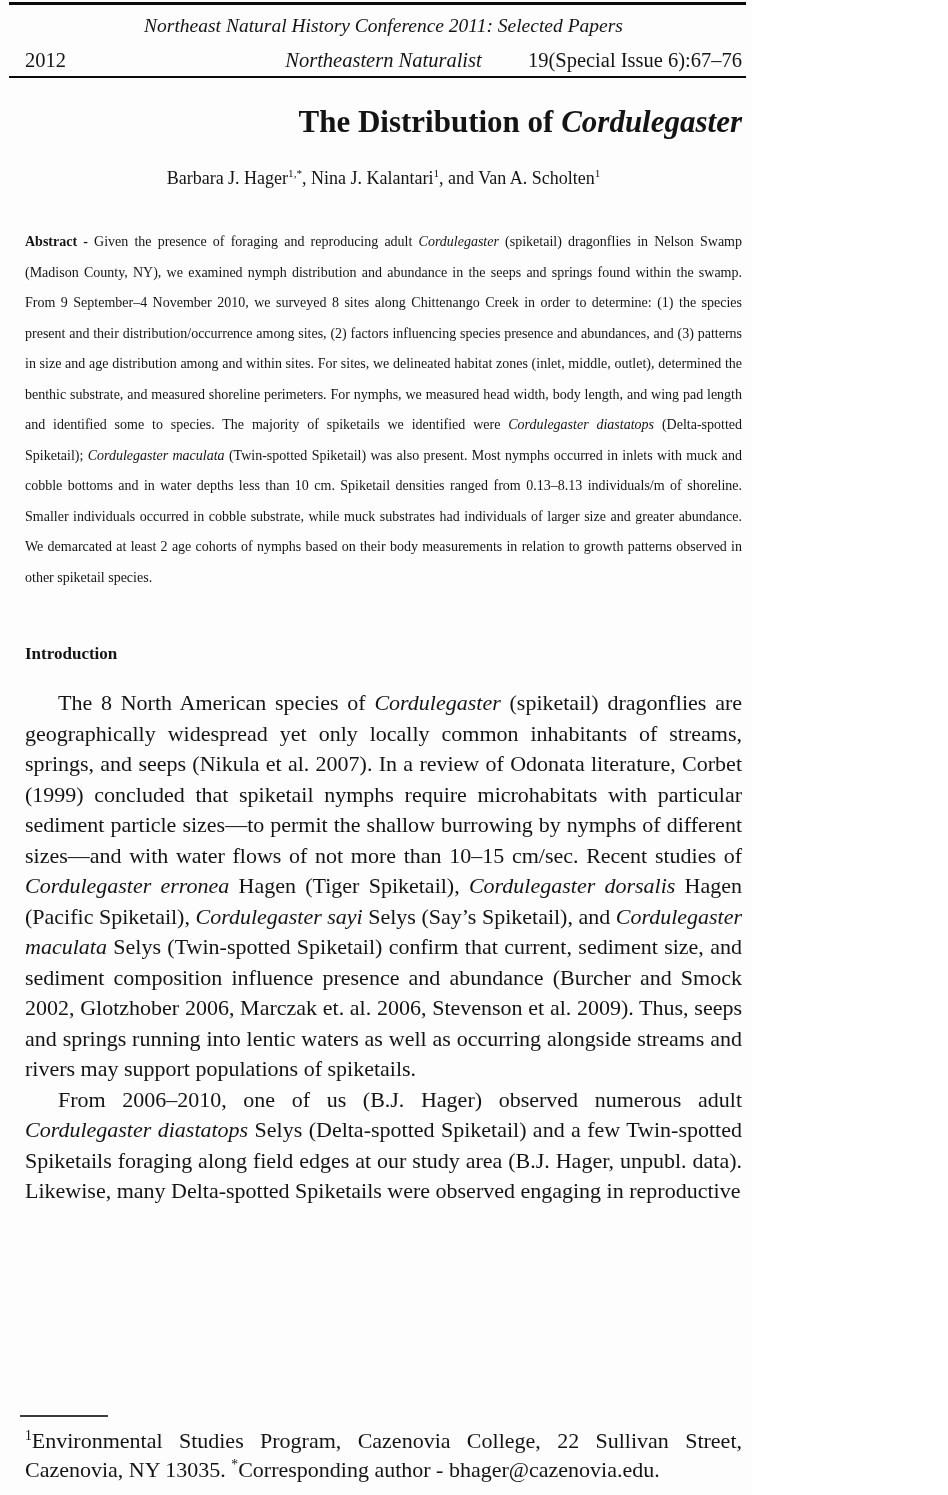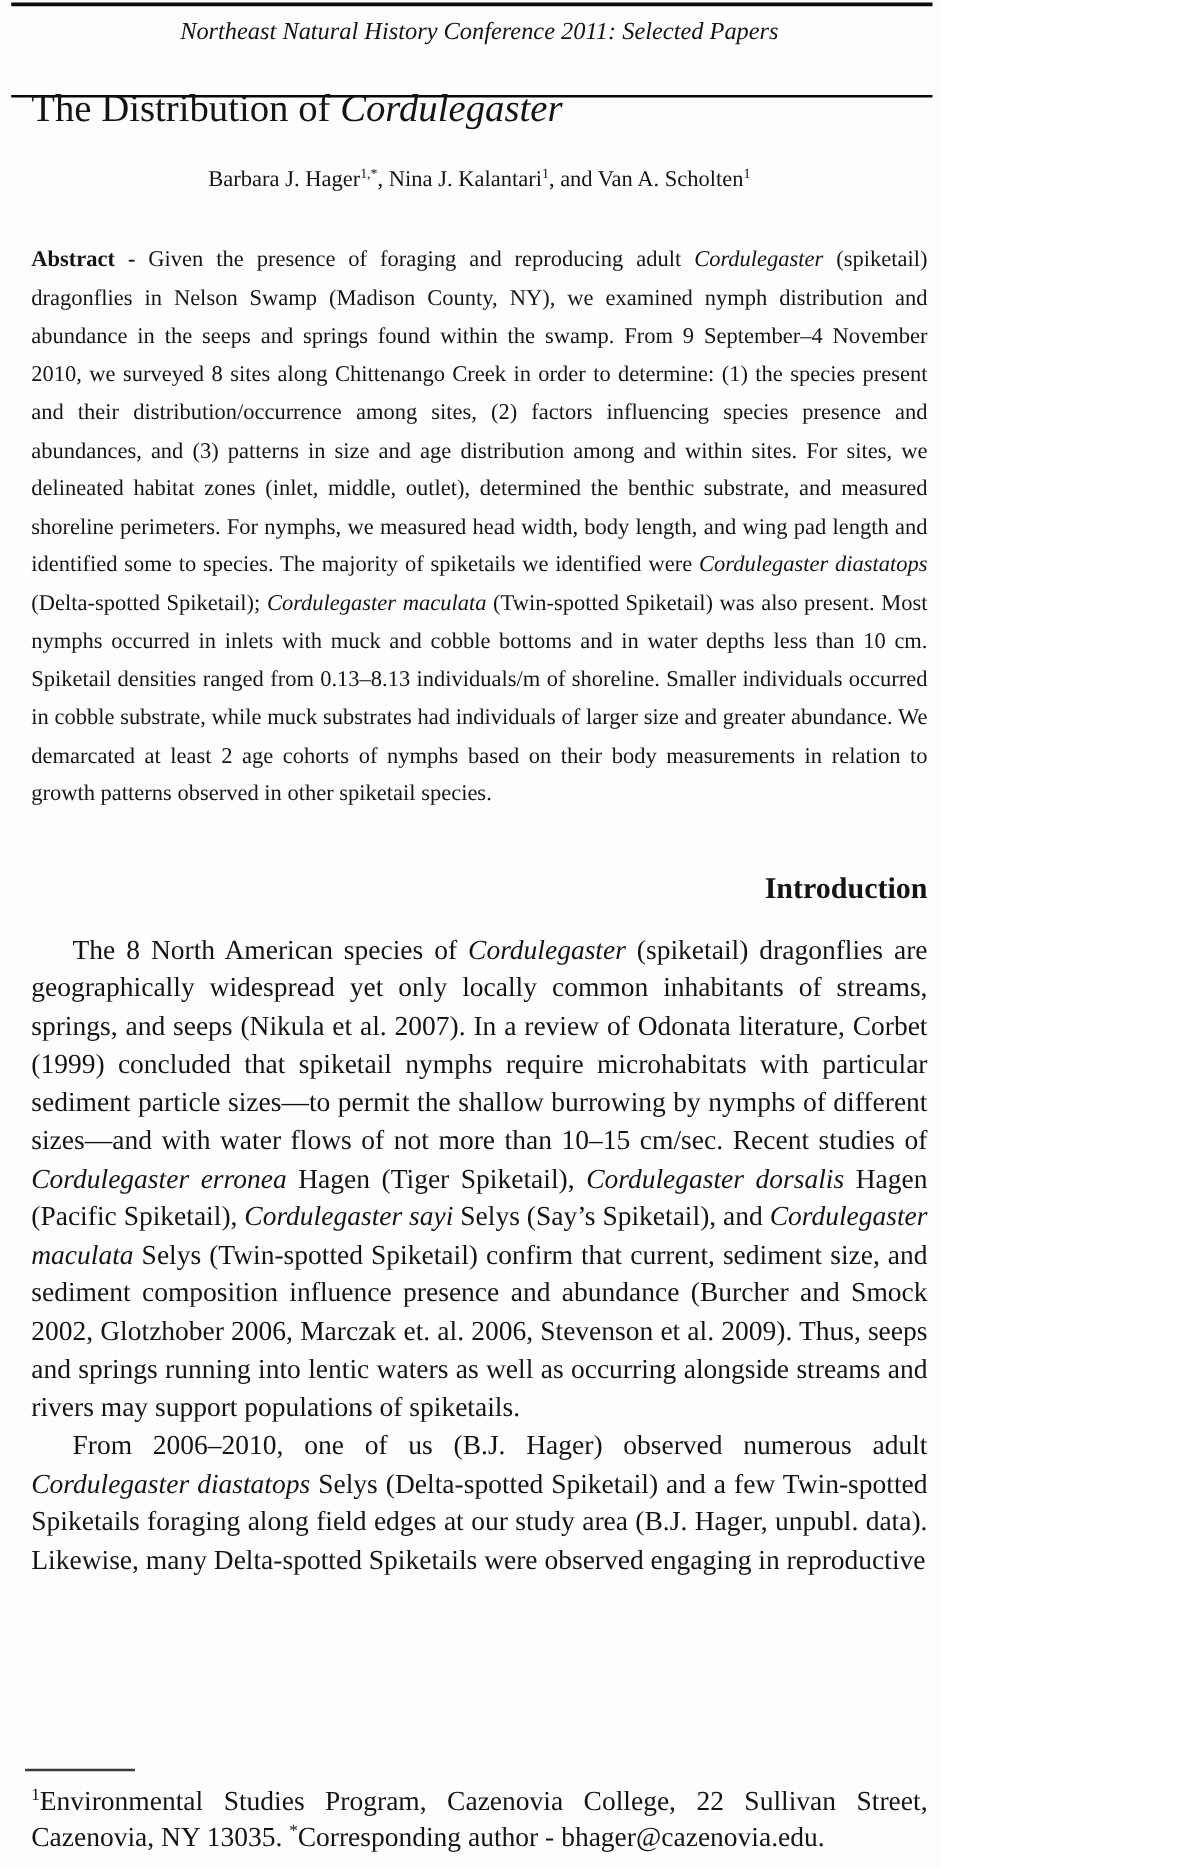--- a/index.html
+++ b/index.html
@@ -46,42 +46,42 @@
     font-size: 20.5px;
     line-height: 26px;
   }
   .head-year { text-align: left; }
   .head-journal { font-style: italic; text-align: center; }
   .head-cite { text-align: right; }
   h1.title {
     margin: 27px 0 0 0;
     font-size: 31px;
     line-height: 43px;
-    font-weight: normal;
-    text-align: left;
+    font-weight: bold;
+    text-align: right;
   }
   h1.title .line { display: block; }
   .authors {
     margin-top: 22px;
     font-size: 18px;
     line-height: 27px;
     text-align: center;
   }
   .abstract {
     margin: 35px 0 0 0;
-    font-size: 18px;
+    font-size: 14px;
     line-height: 30.5px;
     text-align: justify;
   }
   h2.section-heading {
     margin: 46px 0 0 0;
-    font-size: 24px;
+    font-size: 17px;
     line-height: 30px;
     font-weight: bold;
-    text-align: right;
+    text-align: left;
   }
   .para {
     margin: 0;
     font-size: 22px;
     line-height: 30.5px;
     text-align: justify;
     text-indent: 33px;
   }
   .para.first { margin-top: 19px; }
   .footnote-block {
@@ -108,20 +108,25 @@
 <body>
 
 <div class="page" style="background: rgb(253, 253, 253); color: rgb(20, 20, 20);">
   <div class="top-rule"></div>
   <div class="head-rule"></div>
 
   <div class="content">
 
     <div class="conference">Northeast Natural History Conference 2011: Selected Papers</div>
 
+    <div class="head-row">
+      <span class="head-year">2012</span>
+      <span class="head-journal">Northeastern Naturalist</span>
+      <span class="head-cite">19(Special Issue 6):67–76</span>
+    </div>
 
     <h1 class="title">
       <span class="line"><span>The Distribution of </span><span class="it">Cordulegaster</span></span>
     </h1>
 
     <div class="authors"><span>Barbara J. Hager</span><sup>1,*</sup><span>, Nina J. Kalantari</span><sup>1</sup><span>, and Van A. Scholten</span><sup>1</sup></div>
 
     <p class="abstract"><span class="bd">Abstract - </span><span>Given the presence of foraging and reproducing adult </span><span class="it">Cordulegaster</span><span> (spiketail) dragonflies in Nelson Swamp (Madison County, NY), we examined nymph distribution and abundance in the seeps and springs found within the swamp. From 9 September–4 November 2010, we surveyed 8 sites along Chittenango Creek in order to determine: (1) the species present and their distribution/occurrence among sites, (2) factors influencing species presence and abundances, and (3) patterns in size and age distribution among and within sites. For sites, we delineated habitat zones (inlet, middle, outlet), determined the benthic substrate, and measured shoreline perimeters. For nymphs, we measured head width, body length, and wing pad length and identified some to species. The majority of spiketails we identified were </span><span class="it">Cordulegaster diastatops</span><span> (Delta-spotted Spiketail); </span><span class="it">Cordulegaster maculata</span><span> (Twin-spotted Spiketail) was also present. Most nymphs occurred in inlets with muck and cobble bottoms and in water depths less than 10 cm. Spiketail densities ranged from 0.13–8.13 individuals/m of shoreline. Smaller individuals occurred in cobble substrate, while muck substrates had individuals of larger size and greater abundance. We demarcated at least 2 age cohorts of nymphs based on their body measurements in relation to growth patterns observed in other spiketail species.</span></p>
 
     <h2 class="section-heading">Introduction</h2>

